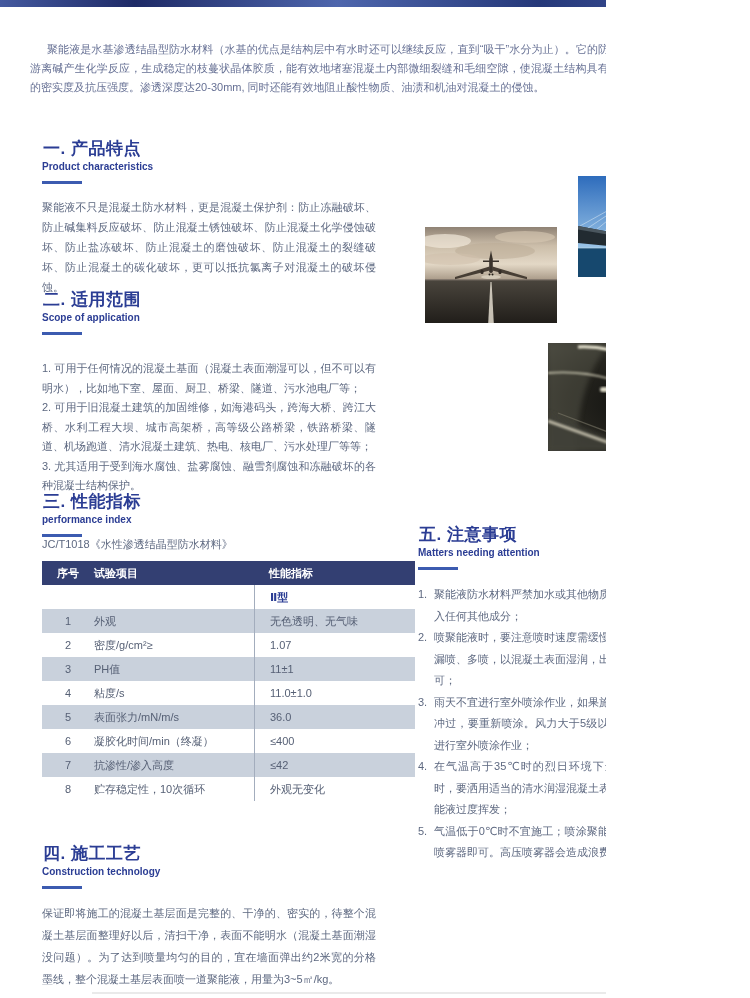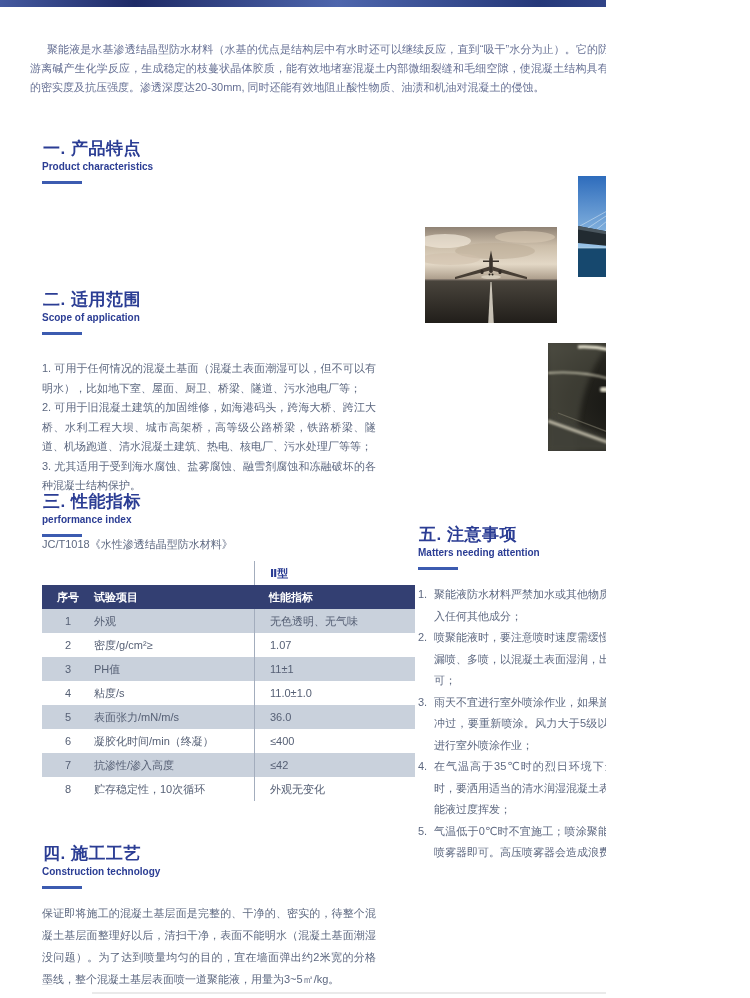--- a/index.html
+++ b/index.html
@@ -50,49 +50,50 @@
 <div class="page">
 
   <div class="topbar"></div>
 
   <div class="intro">聚能液是水基渗透结晶型防水材料（水基的优点是结构层中有水时还可以继续反应，直到“吸干”水分为止）。它的防水机理是与混凝土中的游离碱产生化学反应，生成稳定的枝蔓状晶体胶质，能有效地堵塞混凝土内部微细裂缝和毛细空隙，使混凝土结构具有持久的防水功能和更好的密实度及抗压强度。渗透深度达20-30mm, 同时还能有效地阻止酸性物质、油渍和机油对混凝土的侵蚀。</div>
 
   <div class="sec" id="sec1">
     <h2>一. 产品特点</h2>
     <div class="sub">Product characteristics</div>
     <div class="hline"></div>
+    <div class="body-txt">聚能液不只是混凝土防水材料，更是混凝土保护剂：防止冻融破坏、防止碱集料反应破坏、防止混凝土锈蚀破坏、防止混凝土化学侵蚀破坏、防止盐冻破坏、防止混凝土的磨蚀破坏、防止混凝土的裂缝破坏、防止混凝土的碳化破坏，更可以抵抗氯离子对混凝土的破坏侵蚀。</div>
   </div>
 
   <div class="sec" id="sec2">
     <h2>二. 适用范围</h2>
     <div class="sub">Scope of application</div>
     <div class="hline"></div>
     <div class="body-txt">
       <p>1. 可用于任何情况的混凝土基面（混凝土表面潮湿可以，但不可以有明水），比如地下室、屋面、厨卫、桥梁、隧道、污水池电厂等；</p>
       <p>2. 可用于旧混凝土建筑的加固维修，如海港码头，跨海大桥、跨江大桥、水利工程大坝、城市高架桥，高等级公路桥梁，铁路桥梁、隧道、机场跑道、清水混凝土建筑、热电、核电厂、污水处理厂等等；</p>
       <p>3. 尤其适用于受到海水腐蚀、盐雾腐蚀、融雪剂腐蚀和冻融破坏的各种混凝士结构保护。</p>
     </div>
   </div>
 
   <div class="sec" id="sec3">
     <h2>三. 性能指标</h2>
     <div class="sub">performance index</div>
     <div class="hline"></div>
     <div class="std">JC/T1018《水性渗透结晶型防水材料》</div>
 
     <div class="tbl">
+      <div class="tr th">
+        <div class="c1">序号</div>
+        <div class="c2">试验项目</div>
+        <div class="c3">性能指标</div>
+      </div>
       <div class="tr type-row">
         <div class="c1"></div>
         <div class="c2"></div>
         <div class="c3">Ⅱ型</div>
-      </div>
-      <div class="tr th">
-        <div class="c1">序号</div>
-        <div class="c2">试验项目</div>
-        <div class="c3">性能指标</div>
       </div>
       <div class="tr alt">
         <div class="c1">1</div>
         <div class="c2">外观</div>
         <div class="c3">无色透明、无气味</div>
       </div>
       <div class="tr">
         <div class="c1">2</div>
         <div class="c2">密度/g/cm²≥</div>
         <div class="c3">1.07</div>

